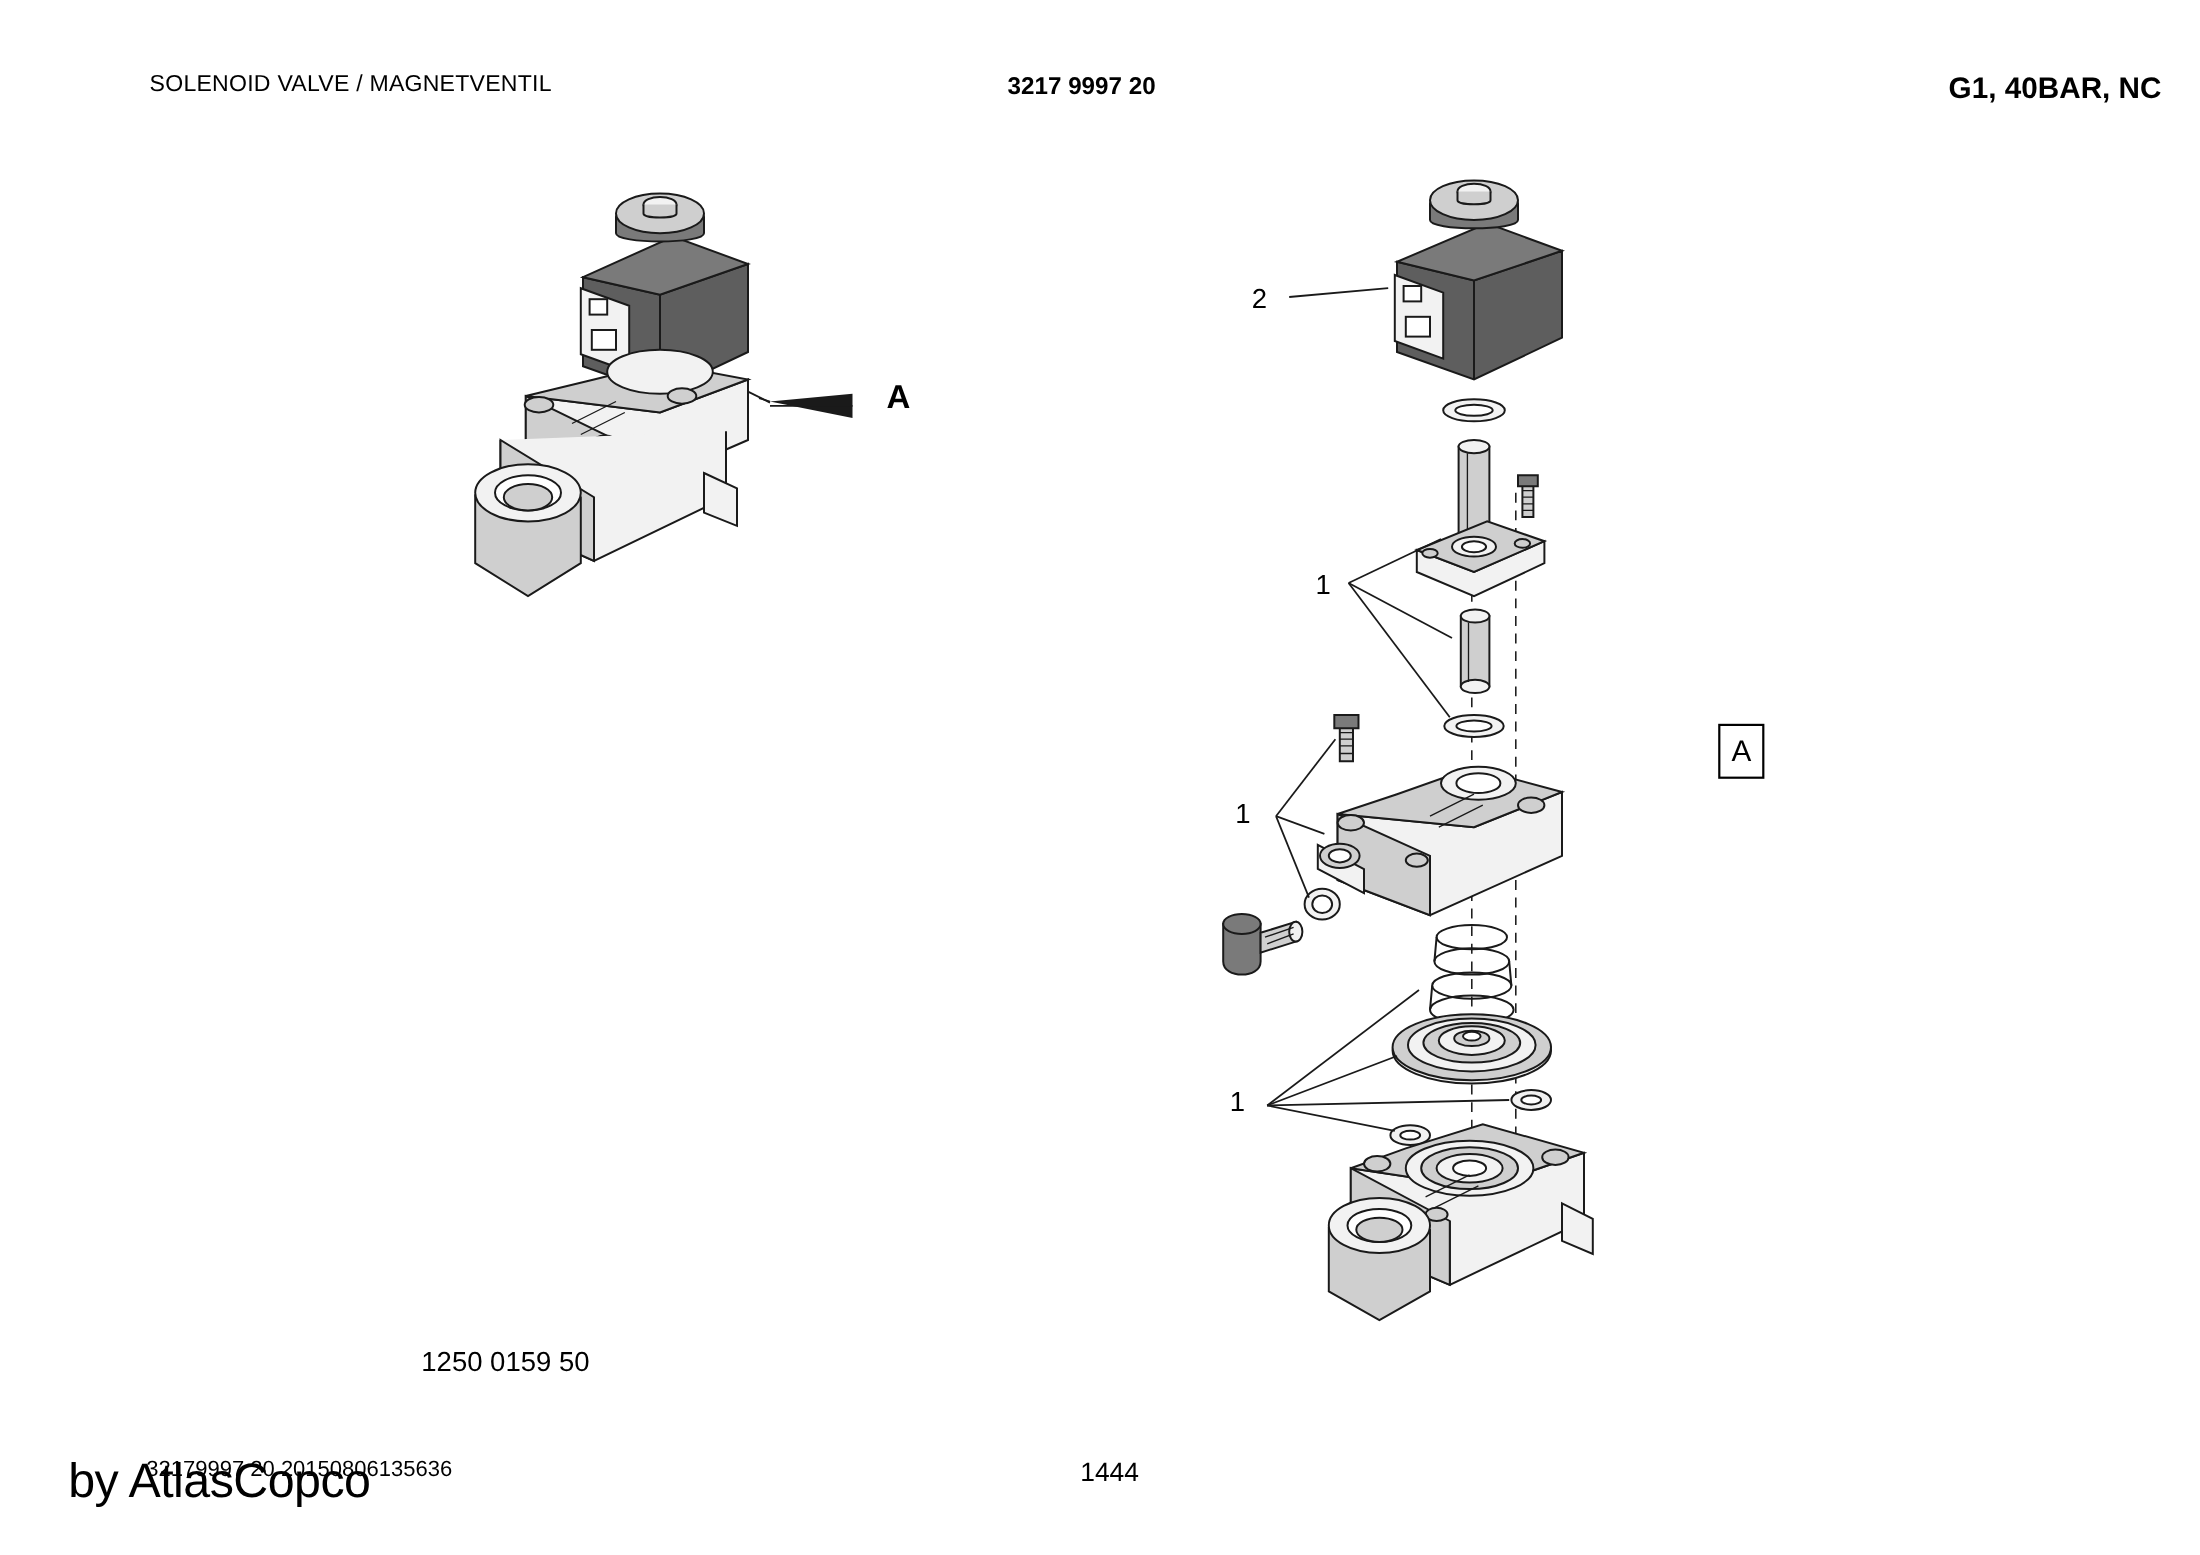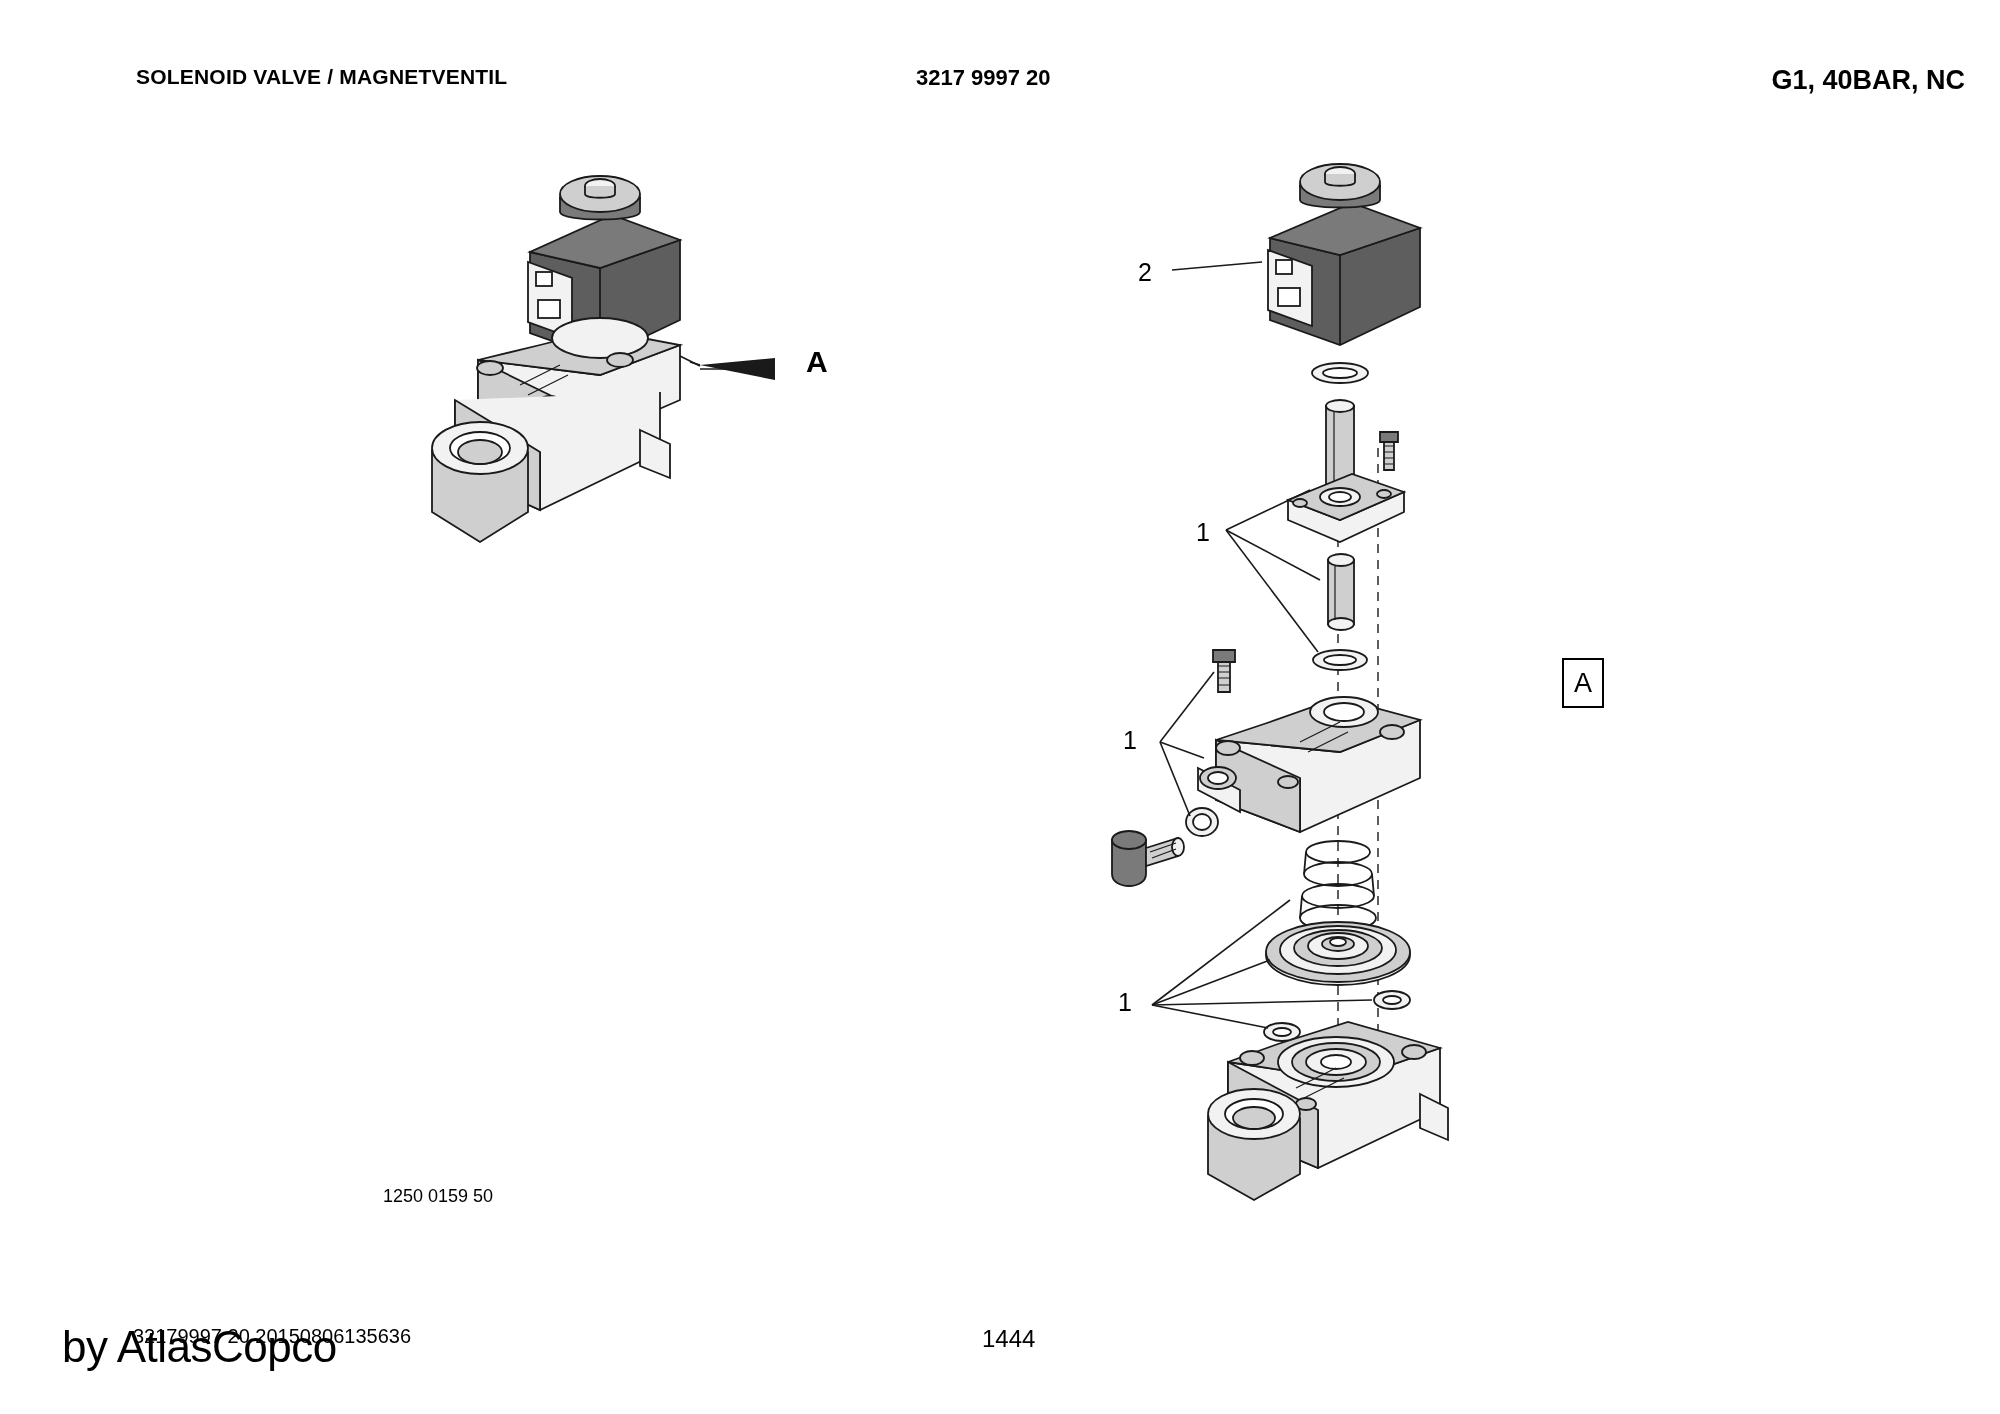--- a/index.html
+++ b/index.html
@@ -22,21 +22,21 @@
     top: 65px;
     left: 0;
     width: 2000px;
     height: 30px;
   }
   .header-left {
     position: absolute;
     left: 136px;
     top: 0;
     font-size: 21px;
-    font-weight: bold;
+    font-weight: normal;
     letter-spacing: 0.2px;
     white-space: nowrap;
     text-align: right;
   }
   .header-center {
     position: absolute;
     left: 916px;
     top: 0;
     font-size: 22px;
     font-weight: bold;
@@ -89,22 +89,22 @@
     font-weight: normal;
     display: flex;
     align-items: center;
     justify-content: center;
   }
 
   
   .partnum-bottom {
     position: absolute;
     left: 383px;
-    top: 1186px;
-    font-size: 18px;
+    top: 1224px;
+    font-size: 25px;
     white-space: nowrap;
   }
   .footer-code {
     position: absolute;
     left: 133px;
     top: 1325px;
     font-size: 20px;
     white-space: nowrap;
     text-align: right;
   }

